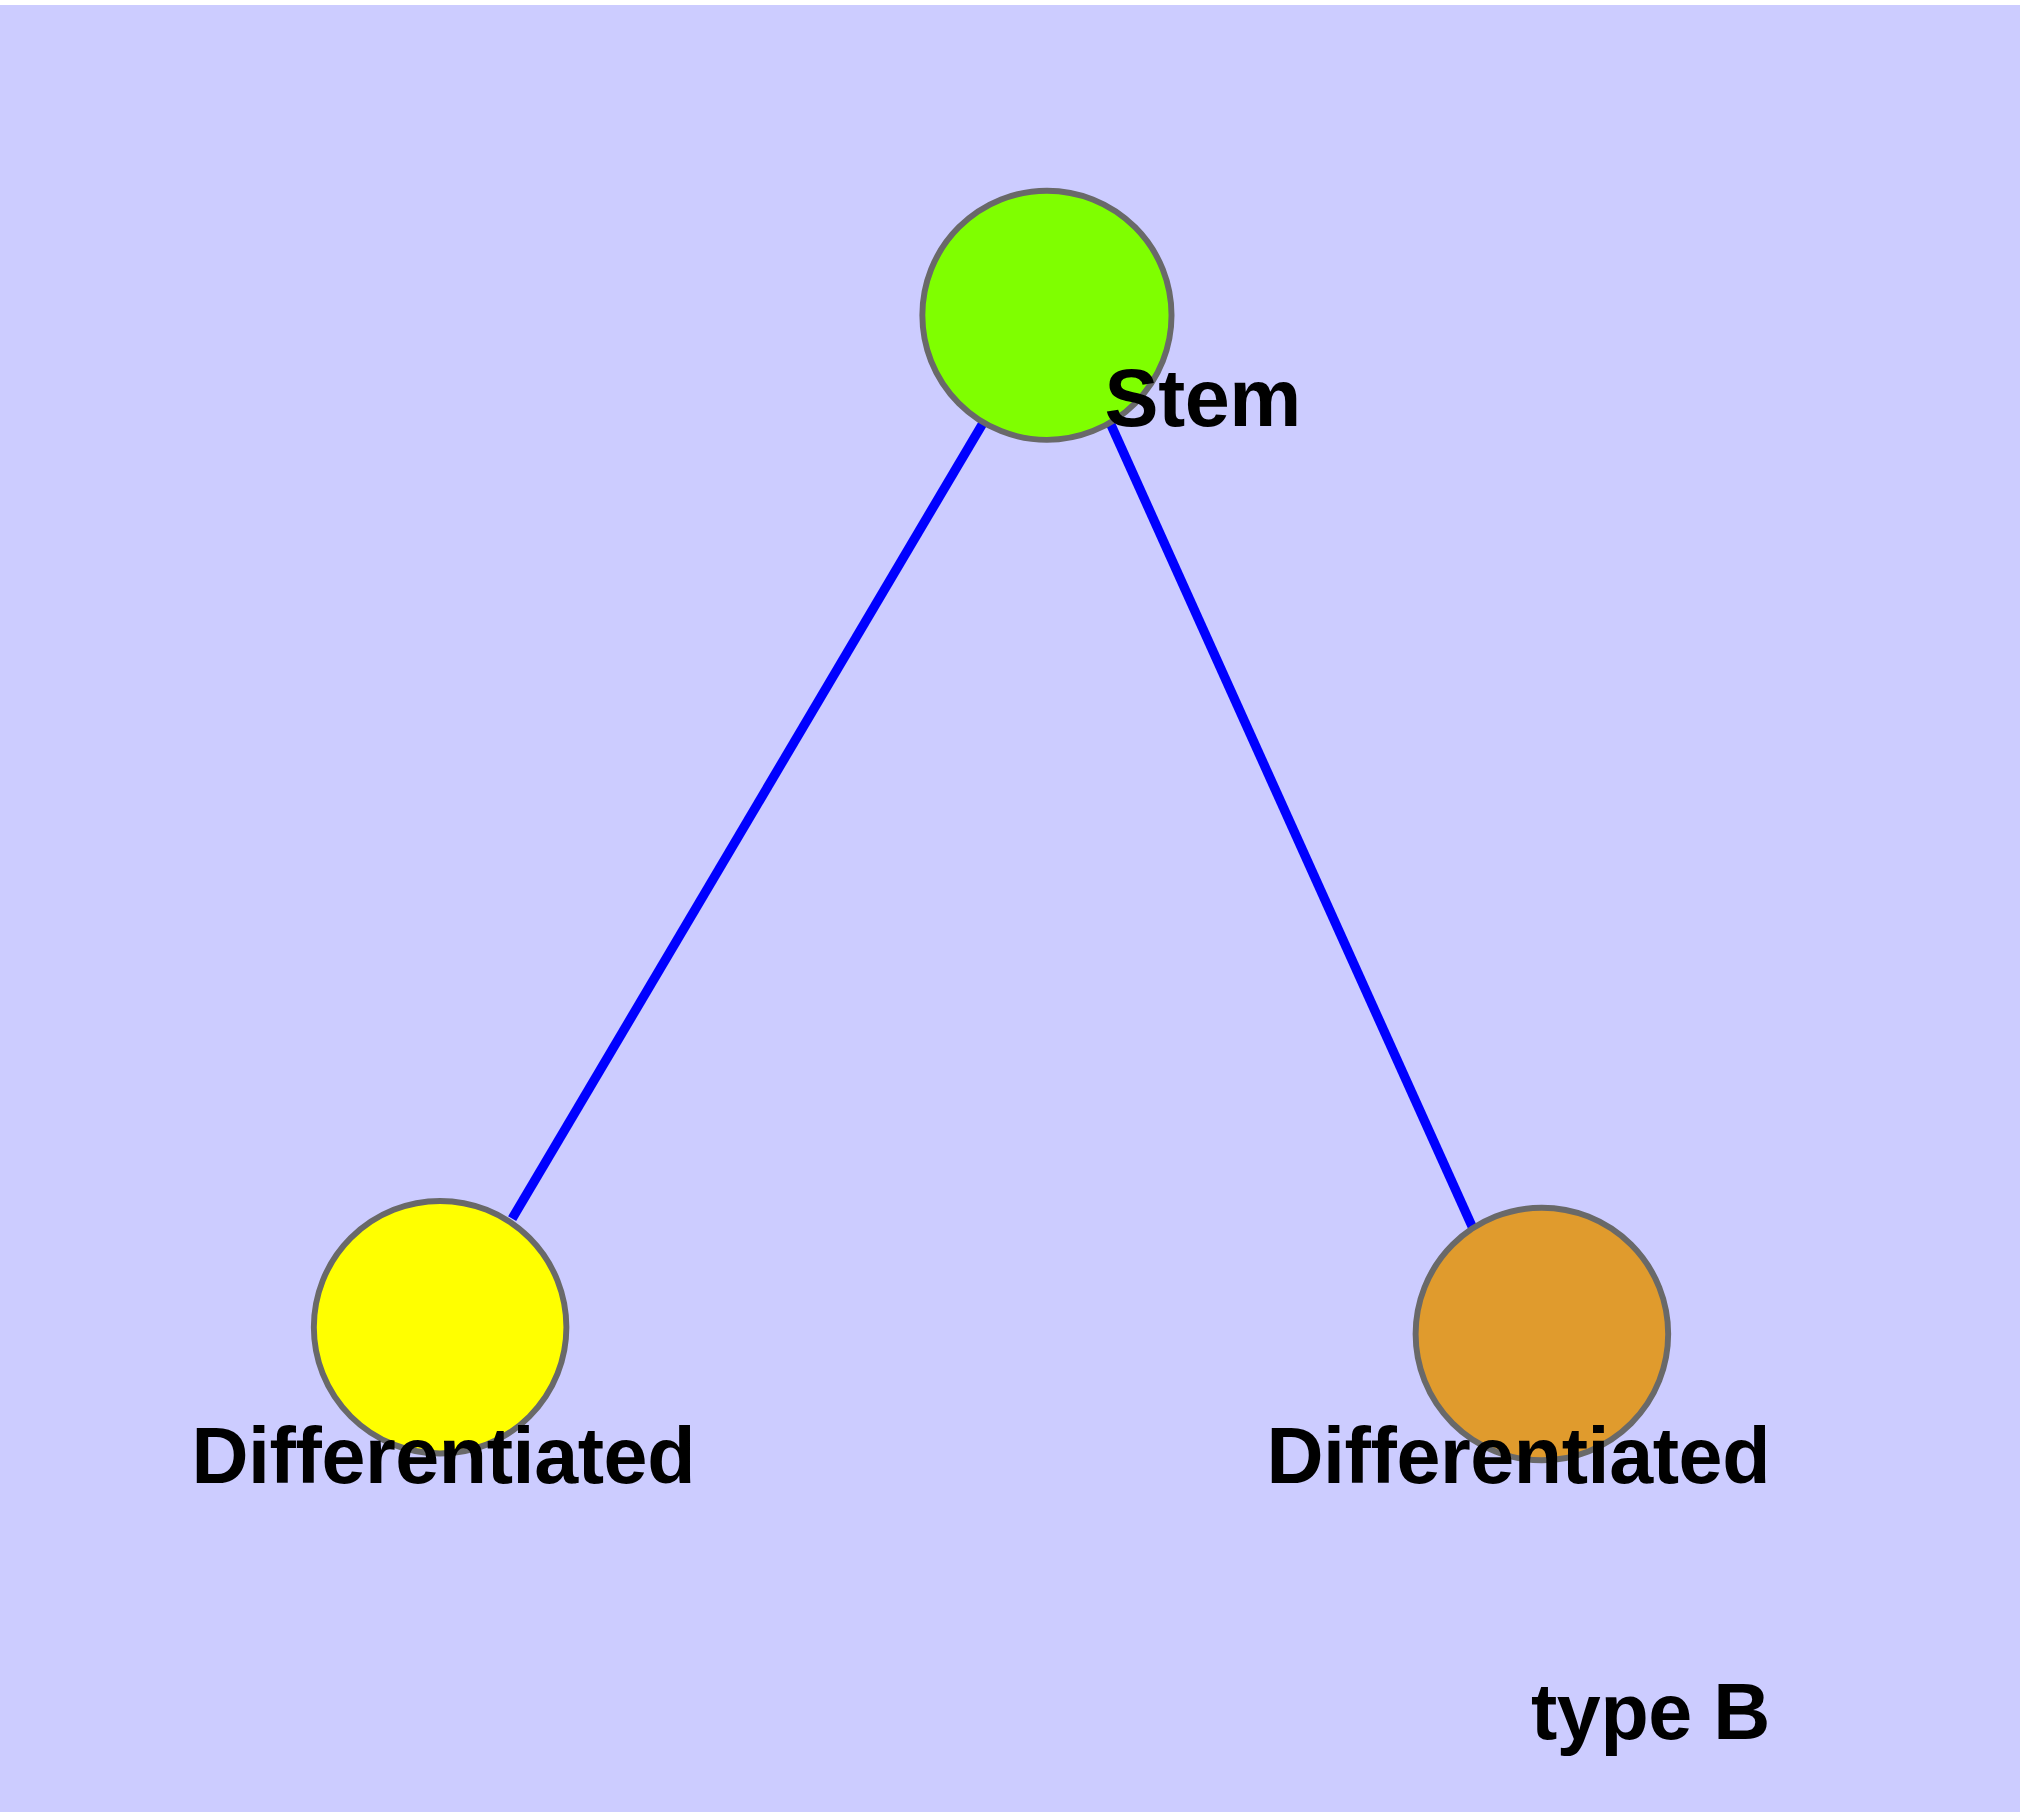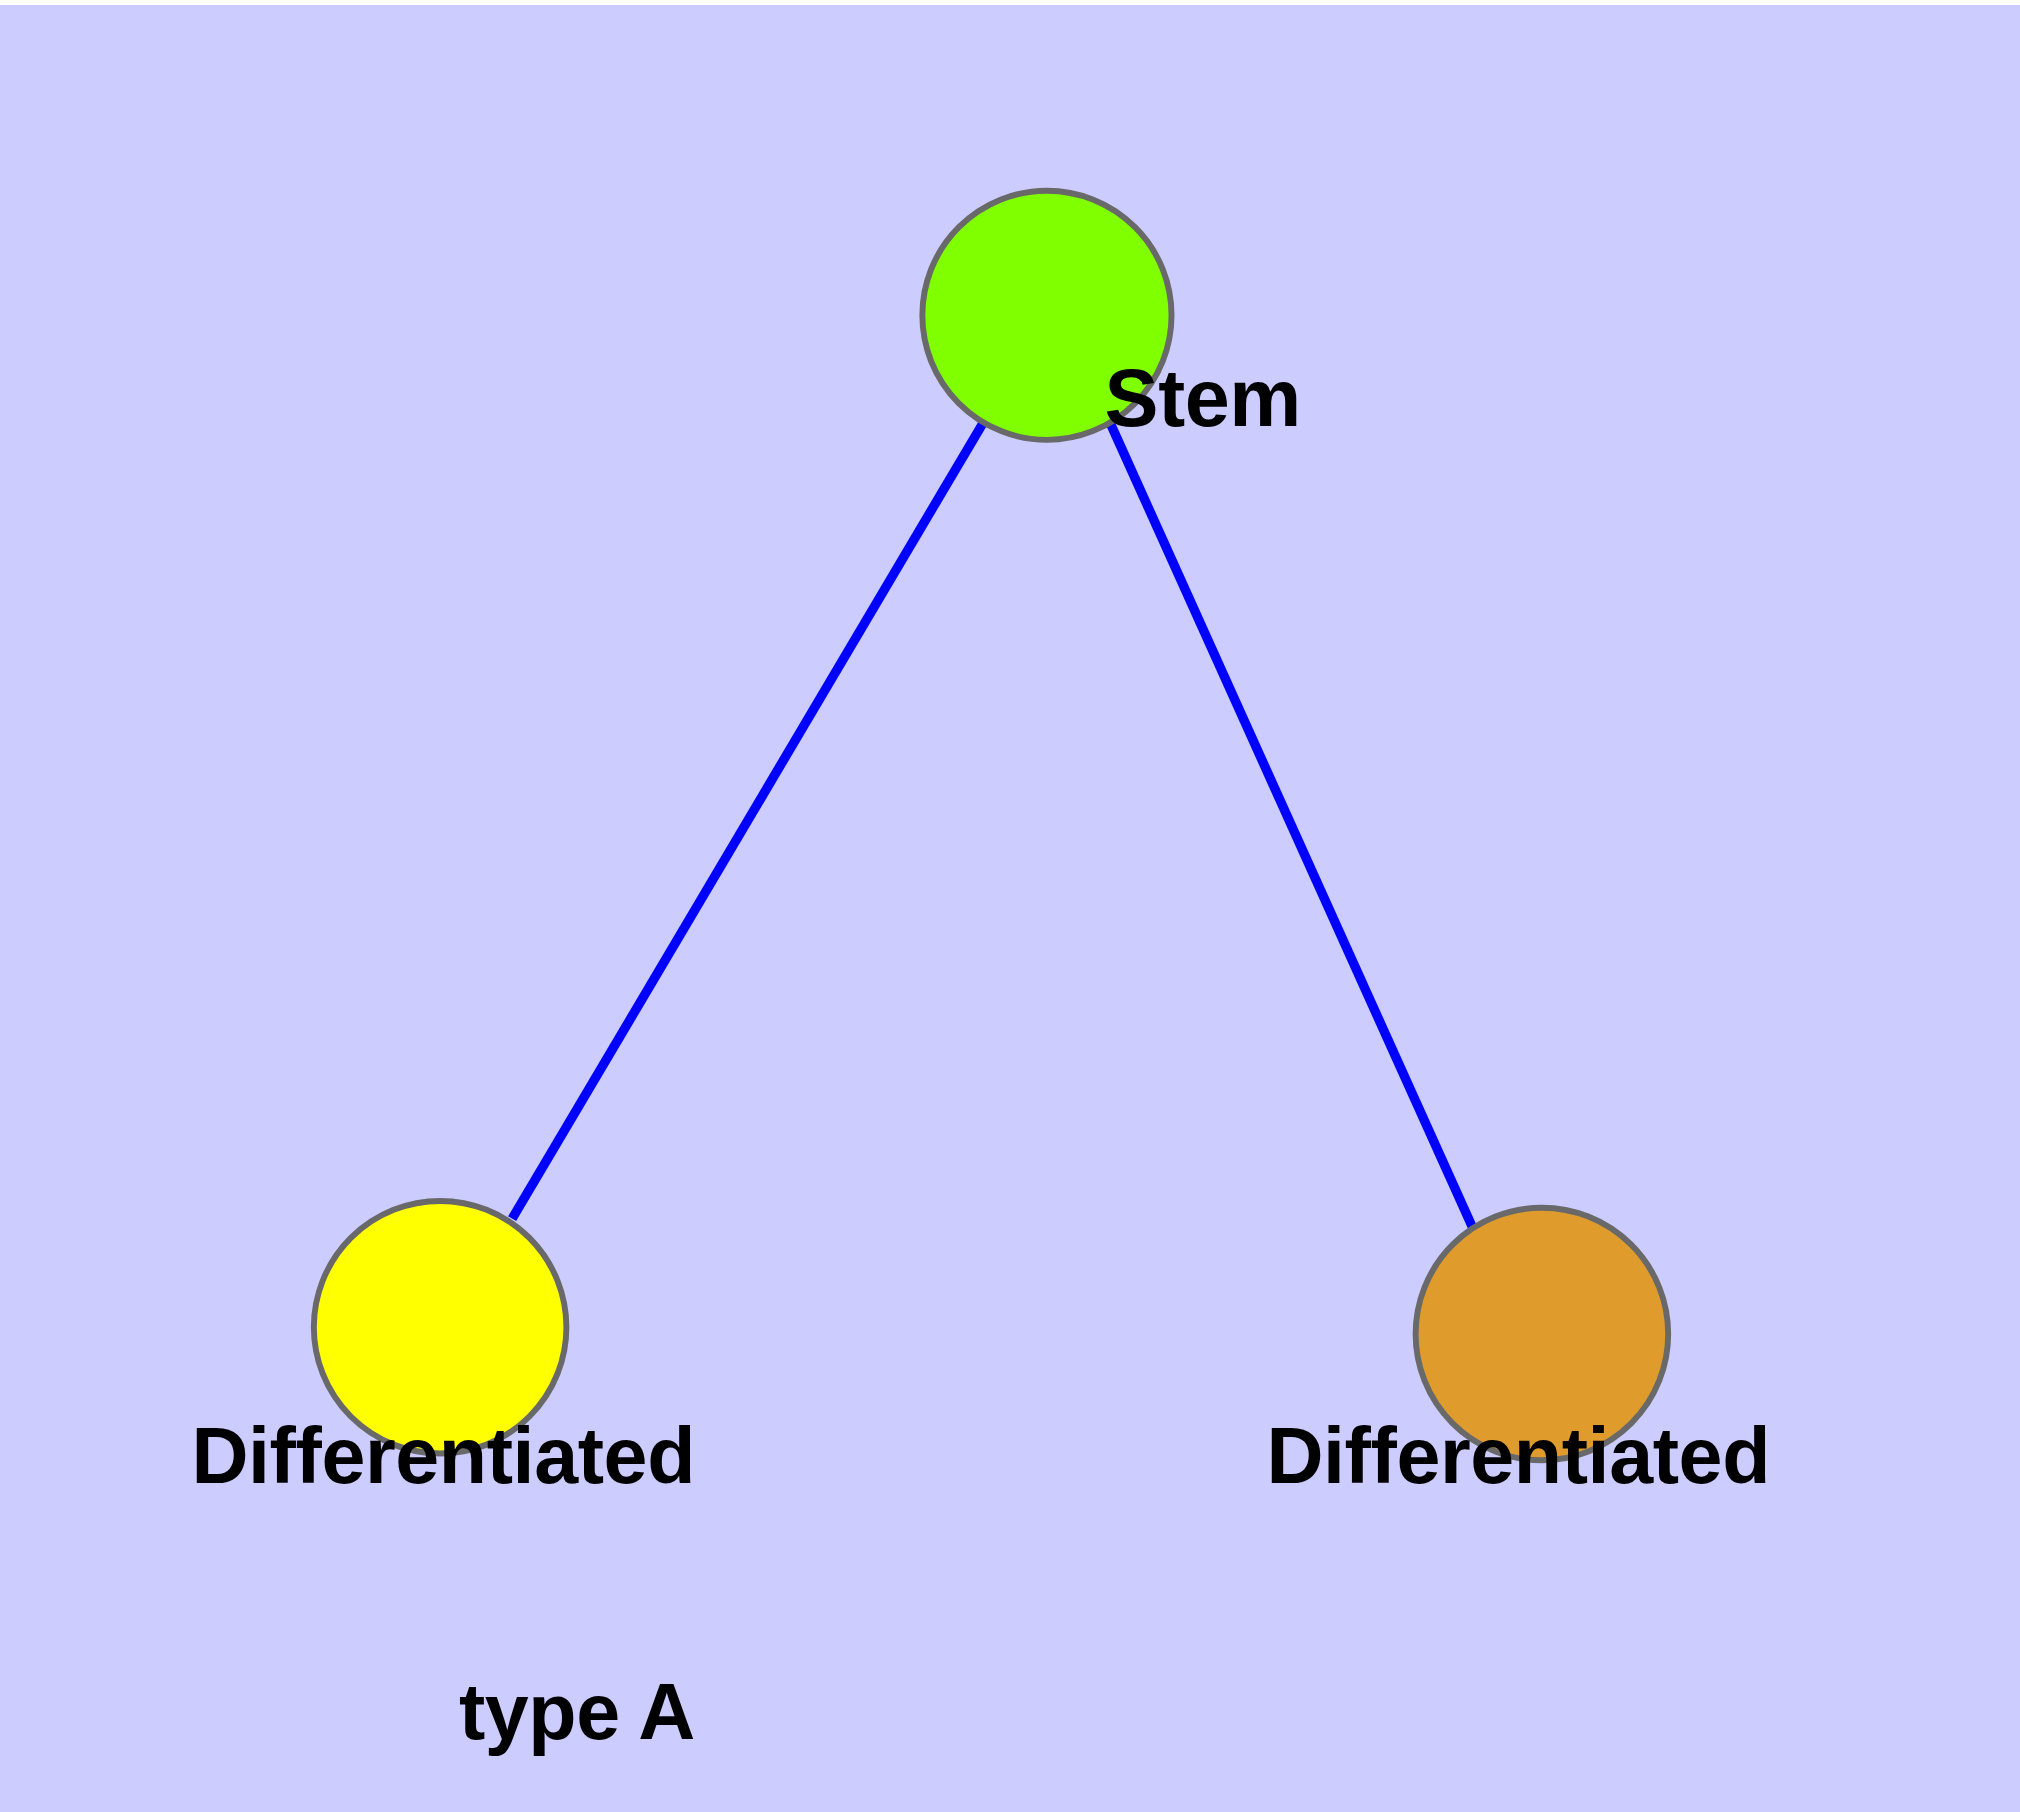--- a/index.html
+++ b/index.html
@@ -79,21 +79,21 @@
       <circle cx="1819" cy="1574" r="149" fill="#e09b2d" stroke="#696969" stroke-width="7"></circle>
     </g>
   </svg>
 
   <div class="node-label" id="label-stem">
     <span>Stem</span>
   </div>
 
   <div class="node-label" id="label-diff-a">
     <div>Differentiated</div>
-    <div>type A</div>
   </div>
 
   <div class="node-label" id="label-diff-b">
     <div>Differentiated</div>
+    <div>type B</div>
   </div>
 
 </div>
 
 
 </body></html>

